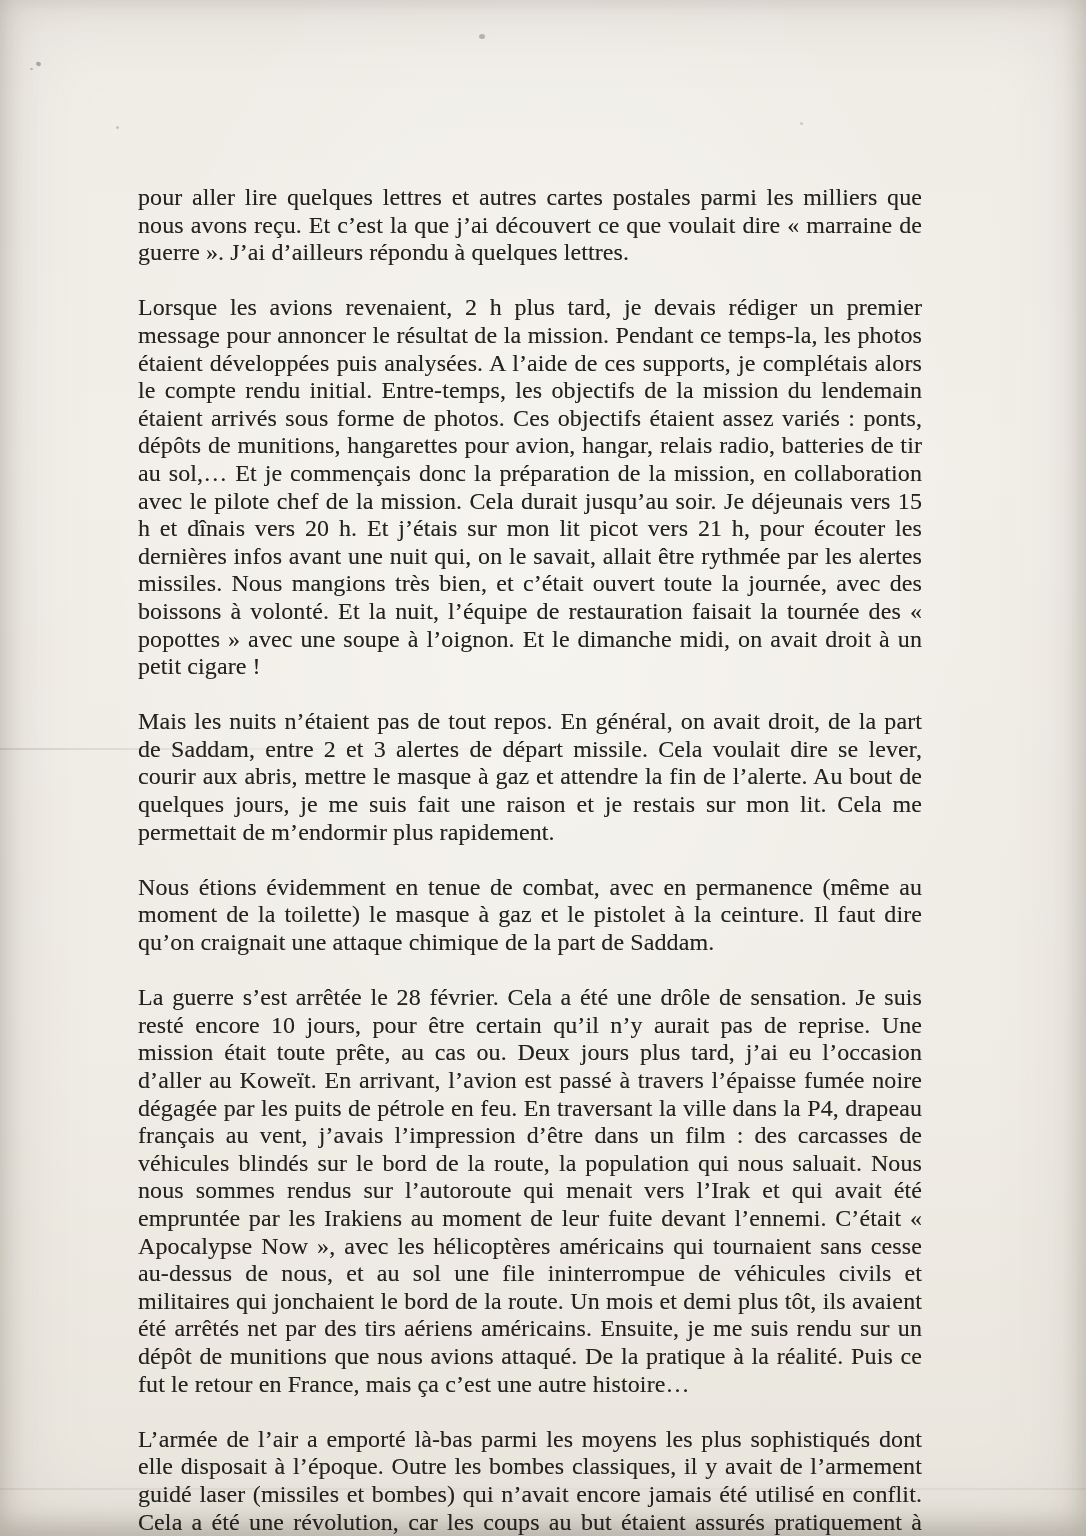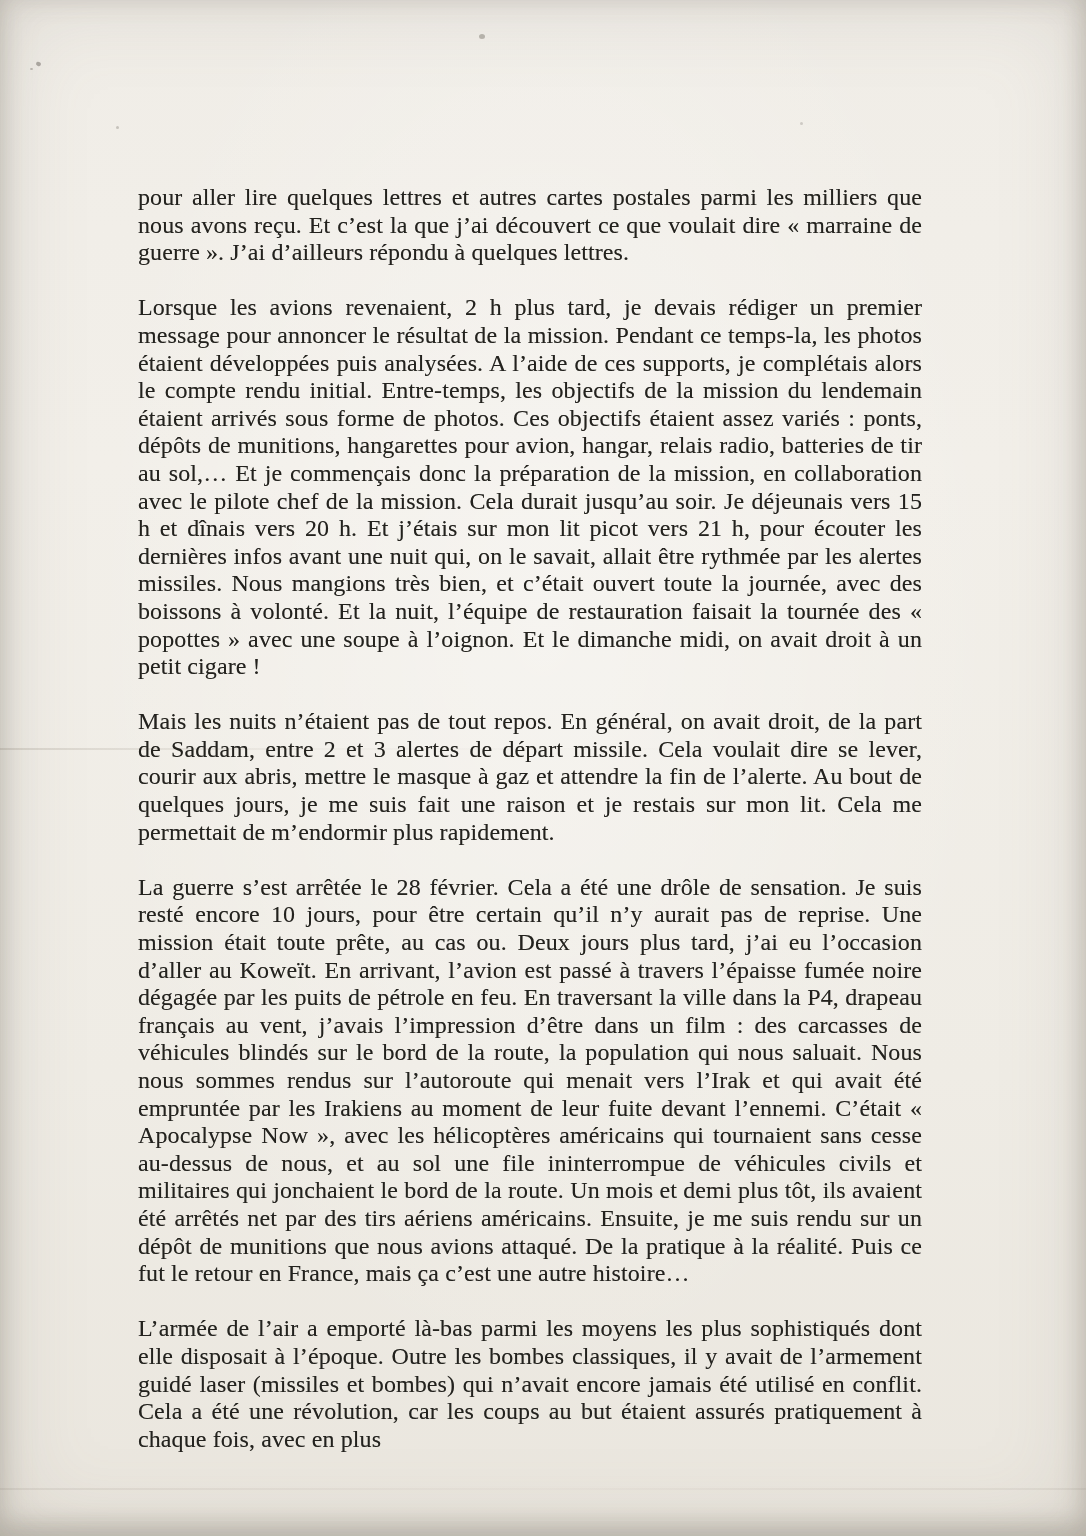--- a/index.html
+++ b/index.html
@@ -77,16 +77,17 @@
   <div class="speck s1"></div>
   <div class="speck s2"></div>
   <div class="speck s3"></div>
   <div class="speck s4"></div>
   <div class="speck s5"></div>
 
   <div class="text-block">
     <p>pour aller lire quelques lettres et autres cartes postales parmi les milliers que nous avons reçu. Et c’est la que j’ai découvert ce que voulait dire « marraine de guerre ». J’ai d’ailleurs répondu à quelques lettres.</p>
     <p>Lorsque les avions revenaient, 2 h plus tard, je devais rédiger un premier message pour annoncer le résultat de la mission. Pendant ce temps-la, les photos étaient développées puis analysées. A l’aide de ces supports, je complétais alors le compte rendu initial. Entre-temps, les objectifs de la mission du lendemain étaient arrivés sous forme de photos. Ces objectifs étaient assez variés : ponts, dépôts de munitions, hangarettes pour avion, hangar, relais radio, batteries de tir au sol,… Et je commençais donc la préparation de la mission, en collaboration avec le pilote chef de la mission. Cela durait jusqu’au soir. Je déjeunais vers 15 h et dînais vers 20 h. Et j’étais sur mon lit picot vers 21 h, pour écouter les dernières infos avant une nuit qui, on le savait, allait être rythmée par les alertes missiles. Nous mangions très bien, et c’était ouvert toute la journée, avec des boissons à volonté. Et la nuit, l’équipe de restauration faisait la tournée des « popottes » avec une soupe à l’oignon. Et le dimanche midi, on avait droit à un petit cigare !</p>
     <p>Mais les nuits n’étaient pas de tout repos. En général, on avait droit, de la part de Saddam, entre 2 et 3 alertes de départ missile. Cela voulait dire se lever, courir aux abris, mettre le masque à gaz et attendre la fin de l’alerte. Au bout de quelques jours, je me suis fait une raison et je restais sur mon lit. Cela me permettait de m’endormir plus rapidement.</p>
+    <p>Nous étions évidemment en tenue de combat, avec en permanence (même au moment de la toilette) le masque à gaz et le pistolet à la ceinture. Il faut dire qu’on craignait une attaque chimique de la part de Saddam.</p>
     <p>La guerre s’est arrêtée le 28 février. Cela a été une drôle de sensation. Je suis resté encore 10 jours, pour être certain qu’il n’y aurait pas de reprise. Une mission était toute prête, au cas ou. Deux jours plus tard, j’ai eu l’occasion d’aller au Koweït. En arrivant, l’avion est passé à travers l’épaisse fumée noire dégagée par les puits de pétrole en feu. En traversant la ville dans la P4, drapeau français au vent, j’avais l’impression d’être dans un film : des carcasses de véhicules blindés sur le bord de la route, la population qui nous saluait. Nous nous sommes rendus sur l’autoroute qui menait vers l’Irak et qui avait été empruntée par les Irakiens au moment de leur fuite devant l’ennemi. C’était « Apocalypse Now », avec les hélicoptères américains qui tournaient sans cesse au-dessus de nous, et au sol une file ininterrompue de véhicules civils et militaires qui jonchaient le bord de la route. Un mois et demi plus tôt, ils avaient été arrêtés net par des tirs aériens américains. Ensuite, je me suis rendu sur un dépôt de munitions que nous avions attaqué. De la pratique à la réalité. Puis ce fut le retour en France, mais ça c’est une autre histoire…</p>
     <p>L’armée de l’air a emporté là-bas parmi les moyens les plus sophistiqués dont elle disposait à l’époque. Outre les bombes classiques, il y avait de l’armement guidé laser (missiles et bombes) qui n’avait encore jamais été utilisé en conflit. Cela a été une révolution, car les coups au but étaient assurés pratiquement à chaque fois, avec en plus</p>
   </div>
 </div>
 
 </body></html>

